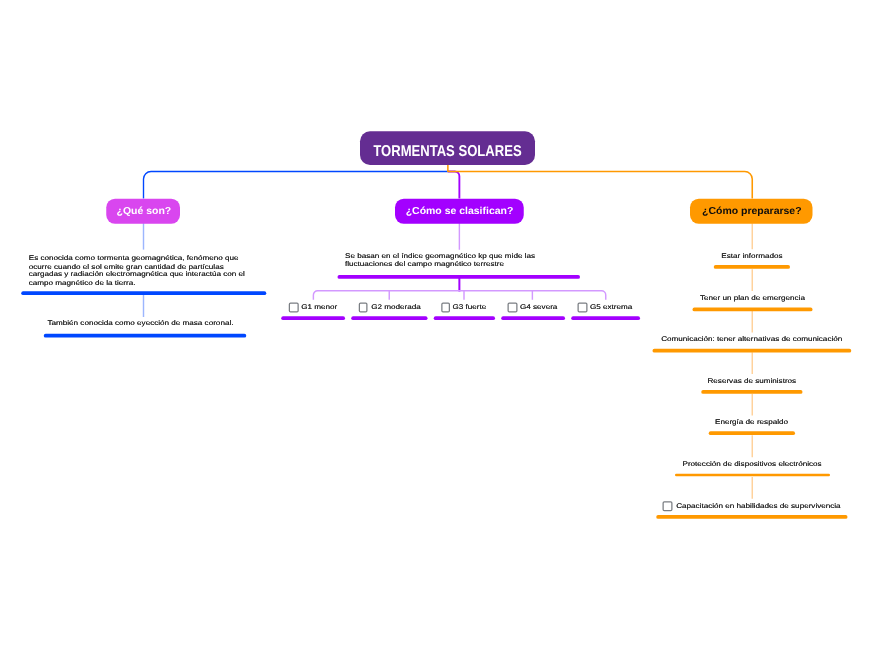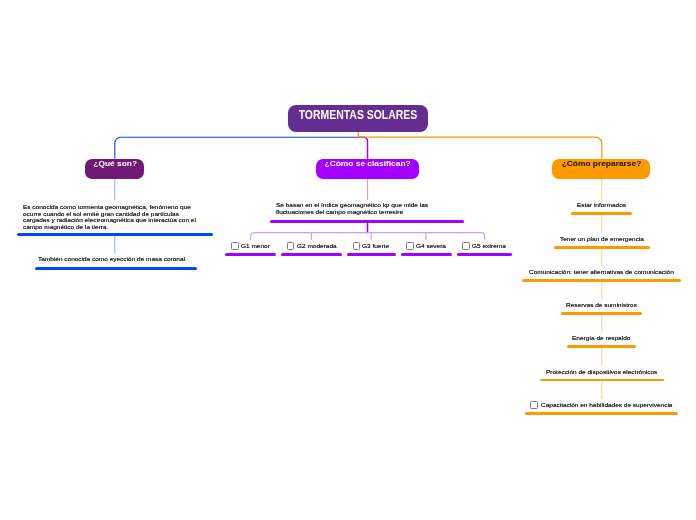--- a/index.html
+++ b/index.html
@@ -2,38 +2,38 @@
 <html><head>
 <meta charset="utf-8">
 <style>
   html,body{margin:0;padding:0;background:#ffffff;}
   body{width:696px;height:520px;overflow:hidden;
        font-family:"Liberation Sans",sans-serif;}
   #stage{position:relative;width:696px;height:520px;background:#fff;
          transform:translateZ(0);}
   svg#wires{position:absolute;left:0;top:0;width:696px;height:520px;pointer-events:none;}
 
-  .node{position:absolute;display:flex;justify-content:center;
+  .node{position:absolute;display:flex;align-items:center;justify-content:center;
         font-weight:700;white-space:nowrap;box-sizing:border-box;}
   .node span{display:inline-block;}
   .node.root span{font-size:12.5px;color:#fff;transform:scaleX(.836) translateZ(0);position:relative;top:2.6px;}
   .node.branch span{font-size:8.1px;transform:scaleX(1.035) translateZ(0);position:relative;top:-.2px;}
 
   .leaf{position:absolute;left:0;top:0;width:696px;height:0;}
   .ltext{position:absolute;color:#2b2b2b;font-size:5.4px;line-height:6.6px;
          text-shadow:0 0 .18px #2b2b2b;
          white-space:nowrap;transform:scaleX(1.202) translateZ(0);transform-origin:0 0;}
   .bar{position:absolute;height:2.9px;border-radius:1.8px;}
   .cbox{position:absolute;display:block;width:7.7px;height:7.7px;
         border:1px solid #7a7e83;border-radius:1.4px;background:#fff;
         box-sizing:border-box;}
 
   
   .root       {background:#642d92;}
-  .b-blue     {background:#701a75;color:#ffffff;}
+  .b-blue     {background:#d946ef;color:#ffffff;}
   .b-purple   {background:#a300ff;color:#ffffff;}
   .b-orange   {background:#ff9900;color:#0d0d0d;}
   .c-blue     {background:#0047ff;}
   .c-purple   {background:#a300ff;}
   .c-orange   {background:#ff9900;}
 
   
   #wires path{fill:none;stroke-linecap:butt;stroke-linejoin:round;}
   .w-blue   {stroke:#0047ff;stroke-width:1.1;}
   .w-purple {stroke:#a300ff;stroke-width:1.5;}

